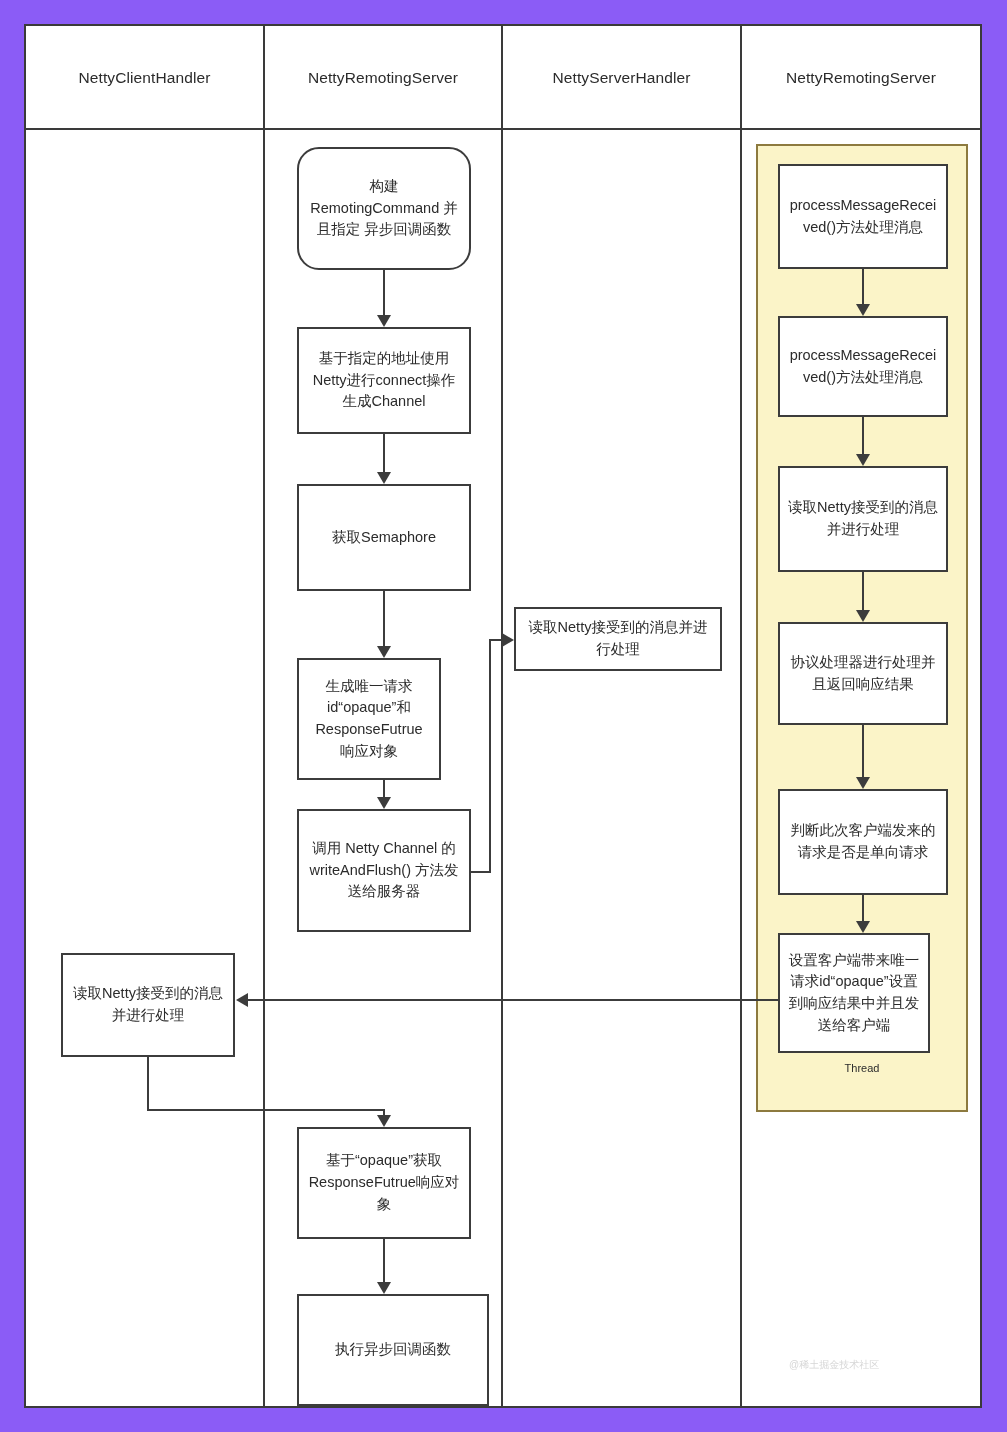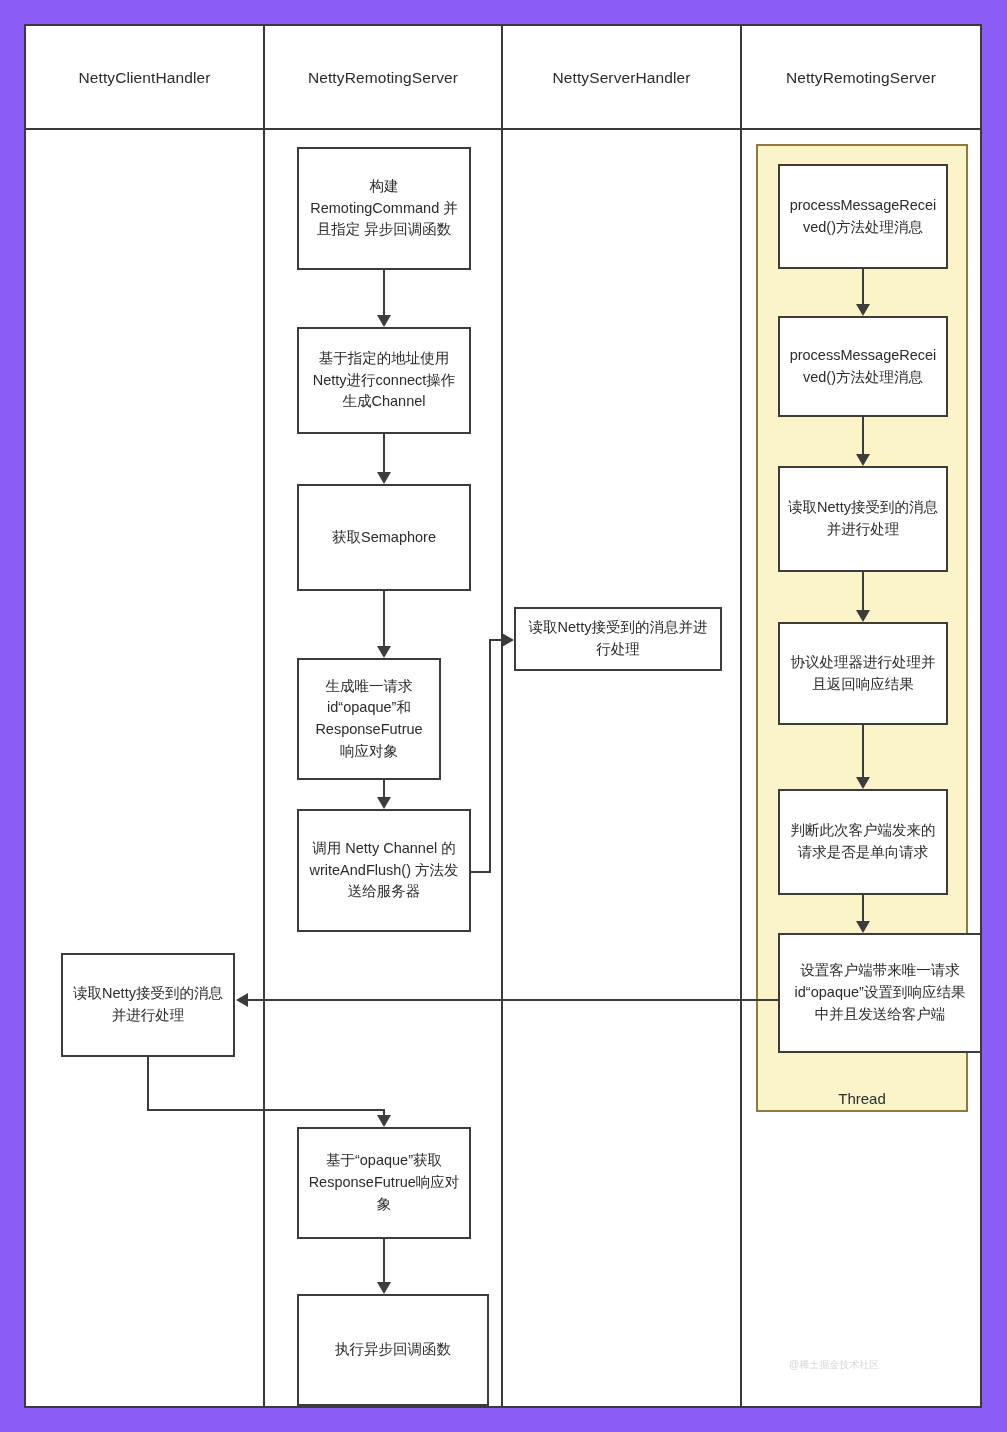--- a/index.html
+++ b/index.html
@@ -76,23 +76,22 @@
     position: absolute;
     box-sizing: border-box;
     border: 2px solid #8d7a3f;
     background: #fbf4c8;
   }
   .group-label {
     position: absolute;
     left: 0;
     width: 100%;
     text-align: center;
-    font-size: 15px;
+    font-size: 11px;
     color: #2b2b2b;
-    margin-top: 28px;
   }
   
   .seg-v {
     position: absolute;
     width: 2px;
     background: #3c3c3c;
   }
   .seg-h {
     position: absolute;
     height: 2px;
@@ -153,21 +152,21 @@
       <span>NettyServerHandler</span>
     </div>
     <div class="lane-header" style="left:716px; width:238px;">
       <span>NettyRemotingServer</span>
     </div>
 
     <div class="group-box" style="left:730px; top:118px; width:212px; height:968px;">
       <div class="group-label" style="top:916px;">Thread</div>
     </div>
 
-    <div class="node" style="left:271px; top:121px; width:174px; height:123px;">
+    <div class="node" style="left:271px; top:121px; width:174px; height:123px;border-radius:22px;">
       <span>构建 RemotingCommand 并且指定 异步回调函数</span>
     </div>
 
     <div class="node" style="left:271px; top:301px; width:174px; height:107px;">
       <span>基于指定的地址使用Netty进行connect操作生成Channel</span>
     </div>
 
     <div class="node" style="left:271px; top:458px; width:174px; height:107px;">
       <span>获取Semaphore</span>
     </div>
@@ -205,21 +204,21 @@
     </div>
 
     <div class="node" style="left:752px; top:596px; width:170px; height:103px;">
       <span>协议处理器进行处理并且返回响应结果</span>
     </div>
 
     <div class="node" style="left:752px; top:763px; width:170px; height:106px;">
       <span>判断此次客户端发来的请求是否是单向请求</span>
     </div>
 
-    <div class="node" style="left:752px; top:907px; width:204px; height:120px;">
+    <div class="node" style="left:752px; top:907px; width:152px; height:120px;">
       <span>设置客户端带来唯一请求id“opaque”设置到响应结果中并且发送给客户端</span>
     </div>
 
     <div class="node" style="left:35px; top:927px; width:174px; height:104px;">
       <span>读取Netty接受到的消息并进行处理</span>
     </div>
 
     <div class="seg-v" style="left:357px; top:244px; height:45px;"></div>
     <div class="arrow-down" style="left:351px; top:289px;"></div>
 

